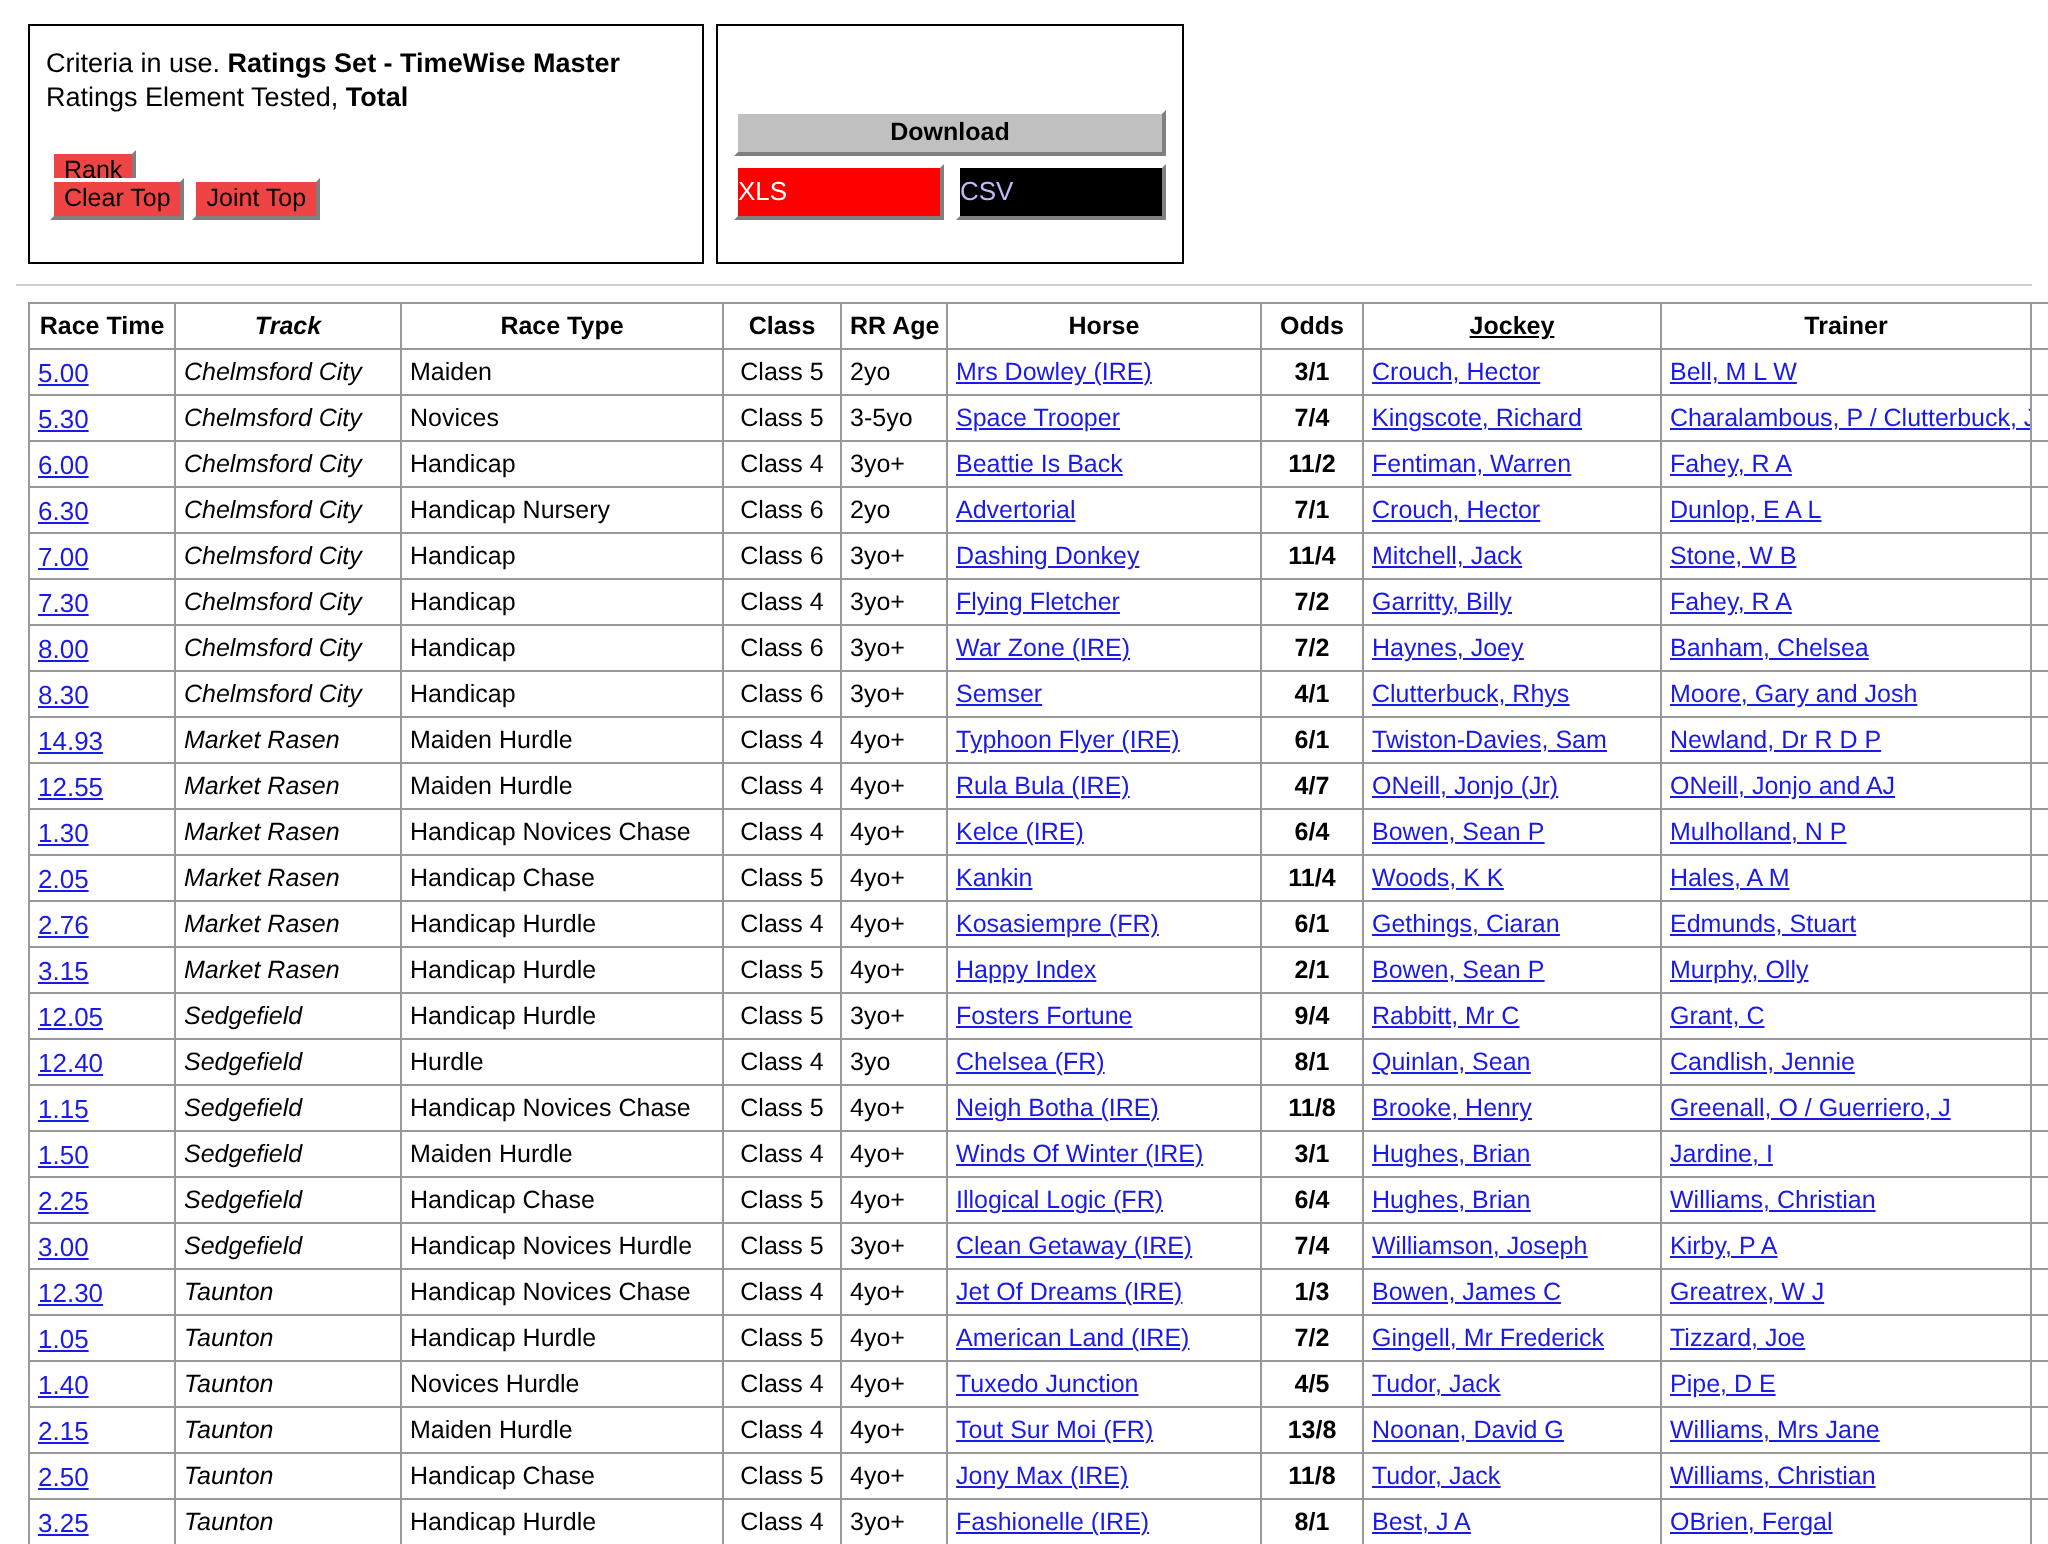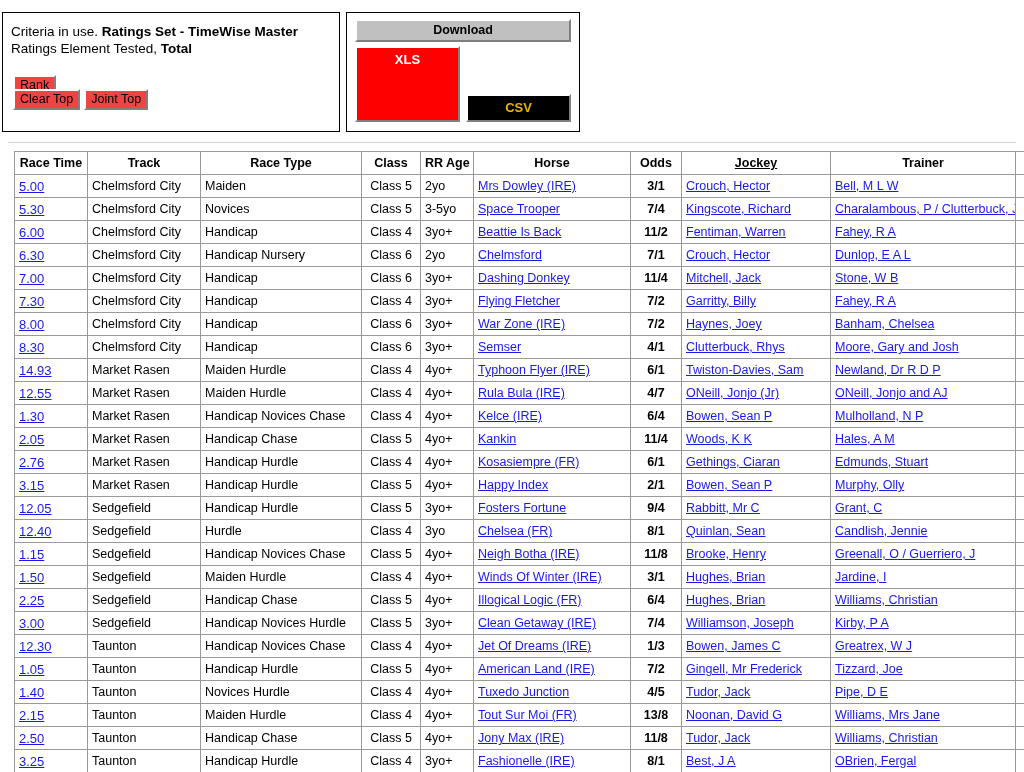--- a/index.html
+++ b/index.html
@@ -20,21 +20,21 @@
     width: 1024px;
     height: 772px;
     box-sizing: border-box;
   }
 
   
   .top-wrap {
     display: flex;
     align-items: flex-start;
     gap: 6px;
-    padding: 12px 0 0 2px;
+    padding: 12px 0 0 14px;
   }
   .criteria-box {
     border: 1px solid #000;
     width: 338px;
     height: 120px;
     box-sizing: border-box;
     padding: 10px 8px 6px 8px;
     position: relative;
     background: #fff;
   }
@@ -83,40 +83,40 @@
   .dl-title {
     background: #c0c0c0;
     border-top: 2px solid #ffffff;
     border-left: 2px solid #ffffff;
     border-right: 2px solid #808080;
     border-bottom: 2px solid #808080;
     text-align: center;
     font-weight: bold;
     font-size: 12.5px;
     padding: 2px 0 3px 0;
+    margin-top: 36px;
   }
   .dl-btns {
     margin-top: 4px;
     display: flex;
     gap: 6px;
   }
   .dl-btn {
     flex: 1;
-    text-align: center;
-    font-weight: bold;
+    font-weight: normal;
     font-size: 13px;
     padding: 4px 0 5px 0;
     border-top: 2px solid #ffffff;
     border-left: 2px solid #ffffff;
     border-right: 2px solid #808080;
     border-bottom: 2px solid #808080;
     cursor: pointer;
   }
   .dl-xls { background: #ff0000; color: #ffffff; }
-  .dl-csv { background: #000000; color: #eab308; margin-top: 48px; }
+  .dl-csv { background: #000000; color: #c4b5fd; }
 
   .hr-sep {
     margin: 10px 8px 0 8px;
     border: 0;
     border-top: 1px solid #d0d0d0;
     height: 0;
   }
 
   
   .table-wrap {
@@ -141,21 +141,21 @@
   table.results th {
     font-weight: bold;
     text-align: center;
     background: #ffffff;
   }
   td a, th a {
     color: #1a1ae6;
     text-decoration: underline;
   }
   .c-time   { width: 64px; }
-  .c-track  { width: 104px; }
+  .c-track  { width: 104px; font-style: italic; }
   .c-type   { width: 152px; }
   .c-class  { width: 50px; text-align: center; }
   .c-rrage  { width: 44px; }
   .c-horse  { width: 148px; text-align: center; }
   .c-odds   { width: 42px; text-align: center; font-weight: bold; }
   .c-jockey { width: 140px; text-decoration: underline; }
   .c-trainer{ width: 176px; }
   .c-pos    { width: 76px; text-align: center; }
 
   td.c-time a { font-size: 13px; }
@@ -247,21 +247,21 @@
             <td class="c-jockey"><a href="#">Fentiman, Warren</a></td>
             <td class="c-trainer"><a href="#">Fahey, R A</a></td>
             <td class="c-pos">Still to Run</td>
           </tr>
           <tr>
             <td class="c-time"><a href="#">6.30</a></td>
             <td class="c-track">Chelmsford City</td>
             <td class="c-type">Handicap Nursery</td>
             <td class="c-class">Class 6</td>
             <td class="c-rrage">2yo</td>
-            <td class="c-horse"><a href="#">Chelmsford</a></td>
+            <td class="c-horse"><a href="#">Advertorial</a></td>
             <td class="c-odds">7/1</td>
             <td class="c-jockey"><a href="#">Crouch, Hector</a></td>
             <td class="c-trainer"><a href="#">Dunlop, E A L</a></td>
             <td class="c-pos">Still to Run</td>
           </tr>
           <tr>
             <td class="c-time"><a href="#">7.00</a></td>
             <td class="c-track">Chelmsford City</td>
             <td class="c-type">Handicap</td>
             <td class="c-class">Class 6</td>

